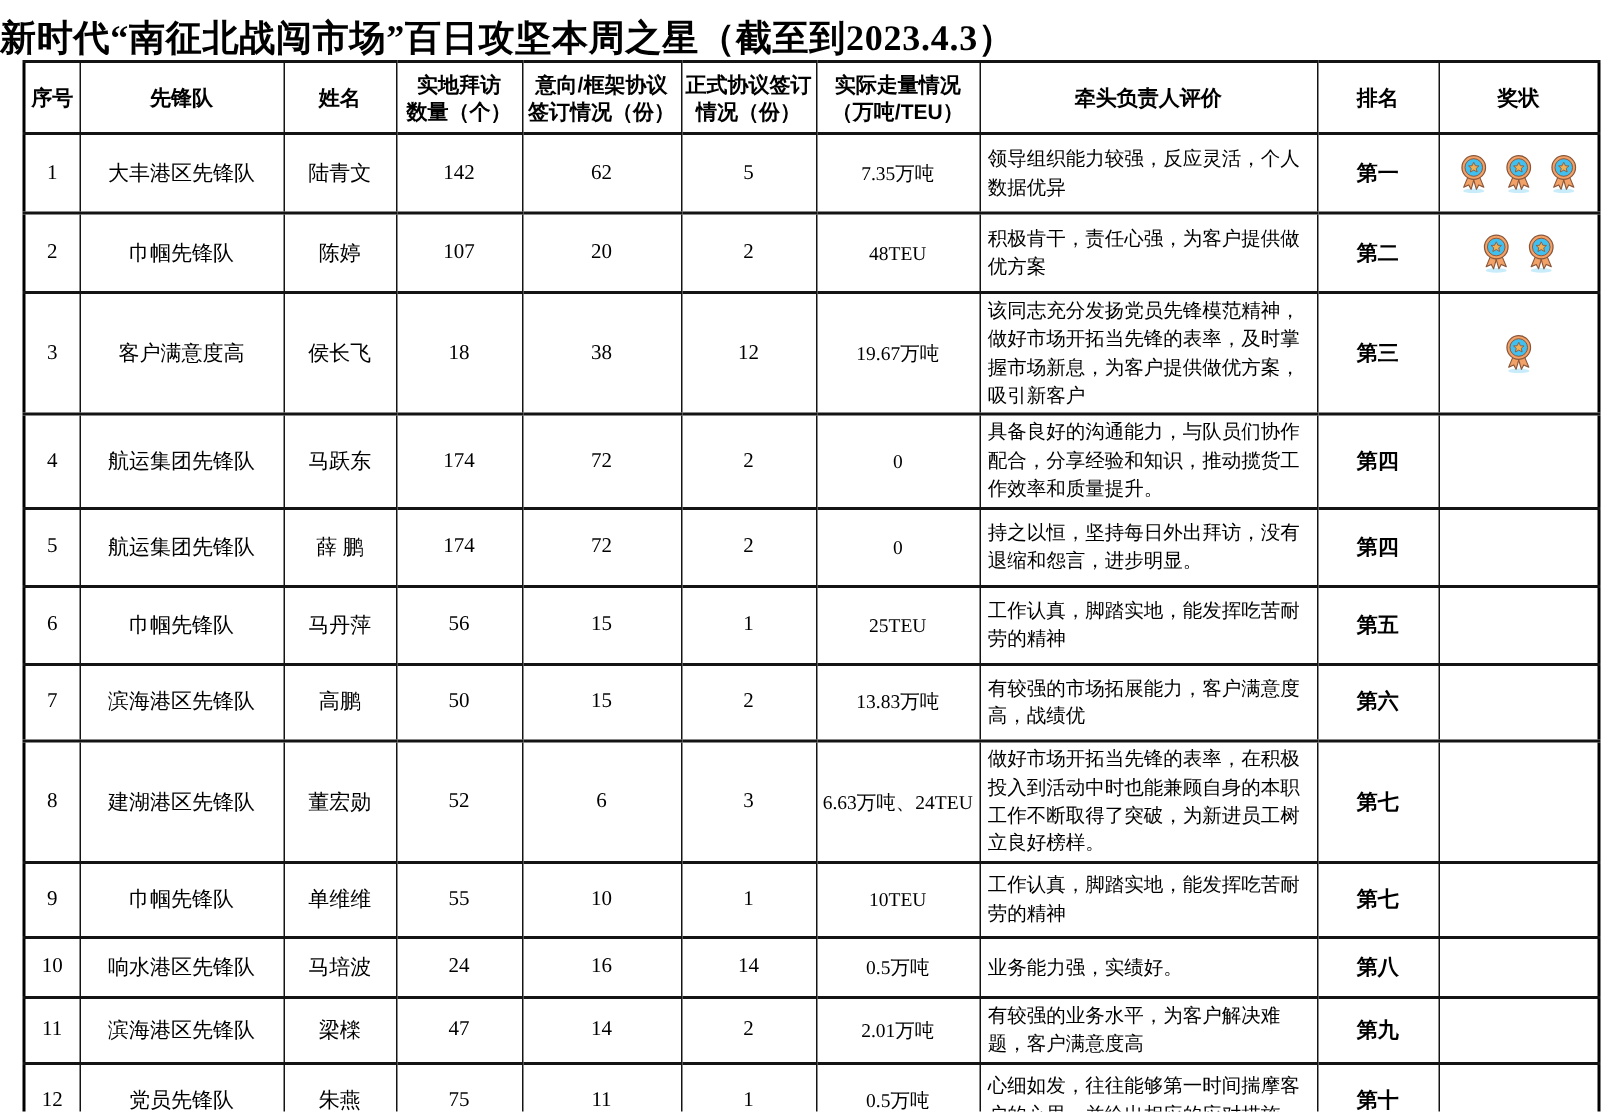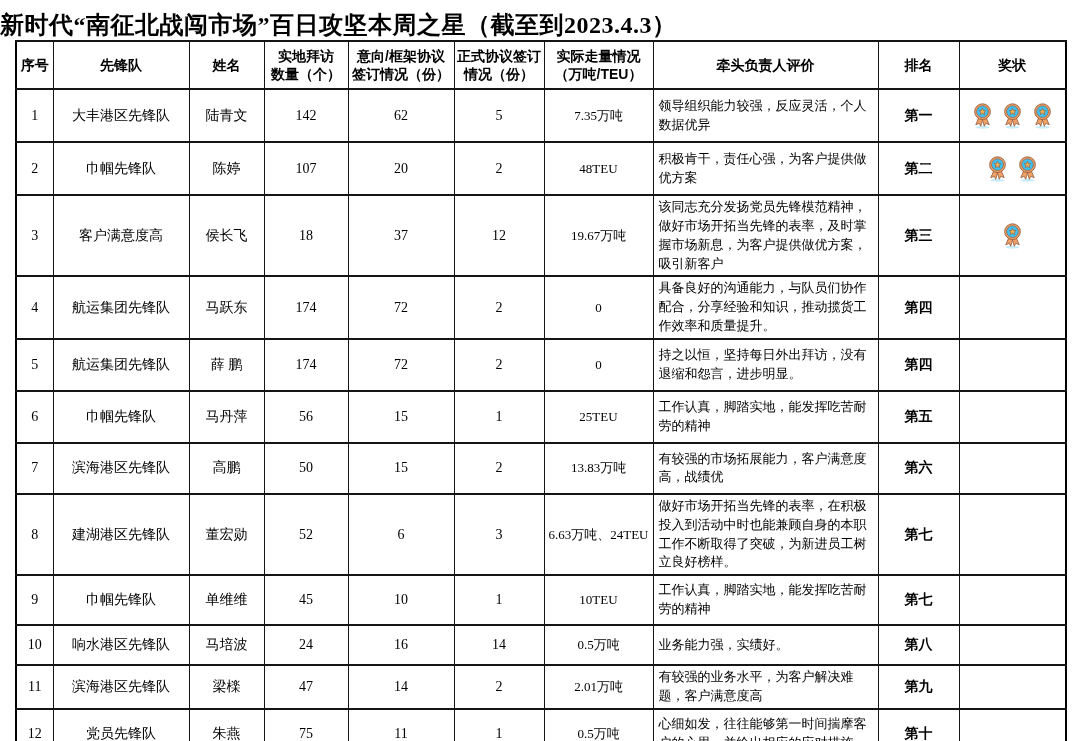--- a/index.html
+++ b/index.html
@@ -157,21 +157,21 @@
     <polygon points="18,9.6 19.7,13.2 23.4,13.4 20.6,15.9 21.5,19.7 18,17.7 14.5,19.7 15.4,15.9 12.6,13.4 16.3,13.2" fill="var(--medal-star)" stroke="var(--medal-outline)" stroke-width="0.9" stroke-linejoin="round"></polygon>
   </svg>
 </div>
           </td>
       </tr>
       <tr style="height:59px">
         <td class="c-no">3</td>
         <td class="c-team">客户满意度高</td>
         <td class="c-name">侯长飞</td>
         <td class="c-num">18</td>
-        <td class="c-num">37</td>
+        <td class="c-num">38</td>
         <td class="c-num">12</td>
         <td class="c-vol">19.67万吨</td>
         <td class="c-eval">该同志充分发扬党员先锋模范精神，做好市场开拓当先锋的表率，及时掌握市场新息，为客户提供做优方案，吸引新客户</td>
         <td class="c-rank">第三</td>
         <td class="c-award">
             <div class="awards">
   <svg class="medal" viewBox="0 0 36 42" xmlns="http://www.w3.org/2000/svg">
     <ellipse cx="18" cy="39.4" rx="11" ry="2.4" fill="var(--medal-shadow)"></ellipse>
     <path d="M12.5 23.5 L7.5 35.5 L12.8 33.2 L15.2 37.8 L18.5 26.5 Z" fill="var(--medal-ring)" stroke="var(--medal-outline)" stroke-width="1.2" stroke-linejoin="round"></path>
     <path d="M23.5 23.5 L28.5 35.5 L23.2 33.2 L20.8 37.8 L17.5 26.5 Z" fill="var(--medal-ring)" stroke="var(--medal-outline)" stroke-width="1.2" stroke-linejoin="round"></path>
@@ -249,21 +249,21 @@
         <td class="c-eval">做好市场开拓当先锋的表率，在积极投入到活动中时也能兼顾自身的本职工作不断取得了突破，为新进员工树立良好榜样。</td>
         <td class="c-rank">第七</td>
         <td class="c-award">
             <div class="awards"></div>
           </td>
       </tr>
       <tr style="height:50px">
         <td class="c-no">9</td>
         <td class="c-team">巾帼先锋队</td>
         <td class="c-name">单维维</td>
-        <td class="c-num">45</td>
+        <td class="c-num">55</td>
         <td class="c-num">10</td>
         <td class="c-num">1</td>
         <td class="c-vol">10TEU</td>
         <td class="c-eval">工作认真，脚踏实地，能发挥吃苦耐劳的精神</td>
         <td class="c-rank">第七</td>
         <td class="c-award">
             <div class="awards"></div>
           </td>
       </tr>
       <tr style="height:40px">

